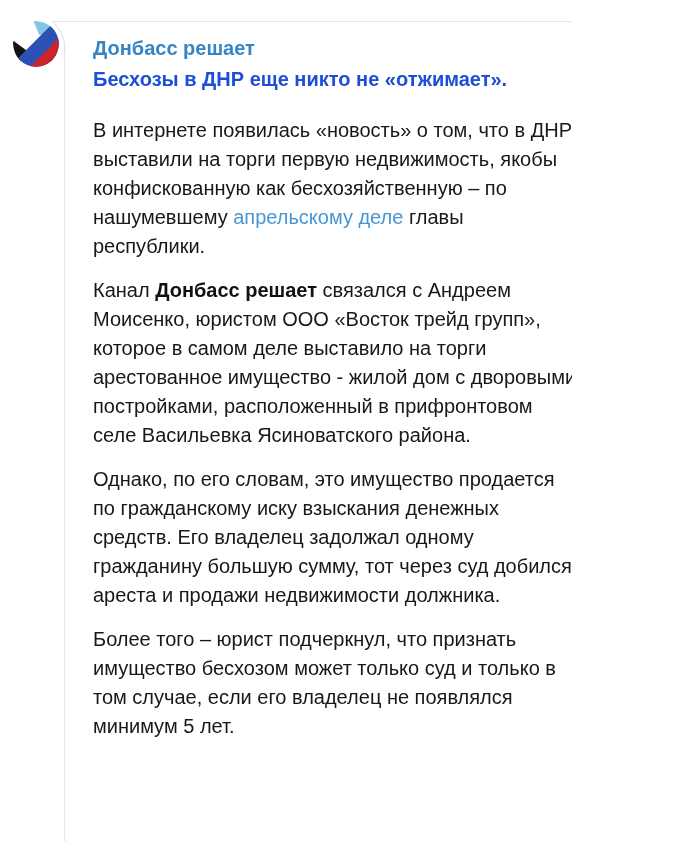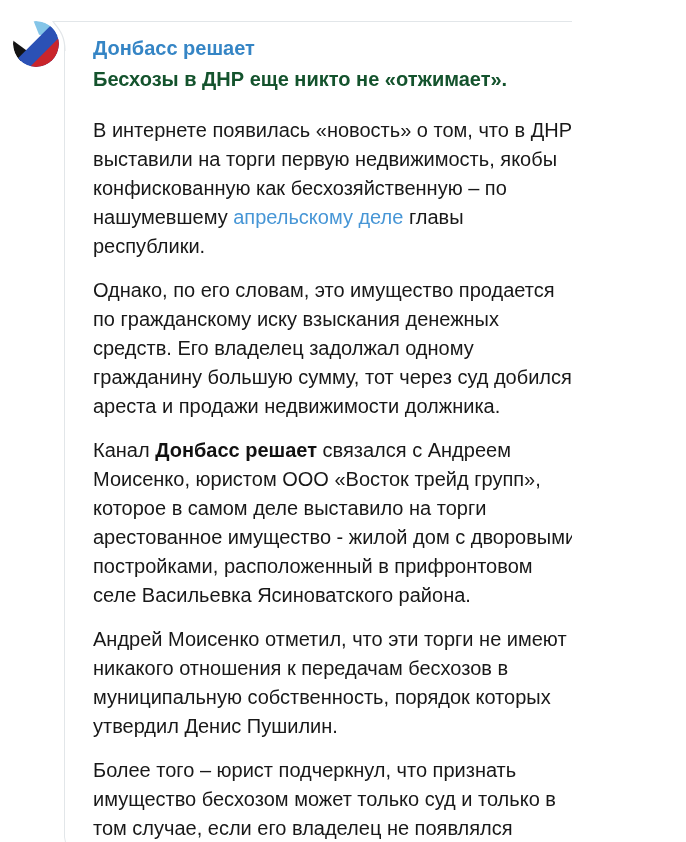--- a/index.html
+++ b/index.html
@@ -36,21 +36,21 @@
     display:flex;align-items:flex-start;justify-content:space-between;
   }
   .channel{
     font-size:20px;line-height:26px;font-weight:bold;
     color:var(--channel-link,#3585c5);
     text-decoration:none;cursor:pointer;
   }
   .plane{margin-top:-2px;flex:0 0 auto;cursor:pointer;}
   .title{
     font-size:20px;line-height:26px;font-weight:bold;
-    color:#14532d;
+    color:#1d4ed8;
     width:486px;
   }
   .post-body{width:486px;}
   .para{
     margin:15px 0 0 0;
     font-size:20px;line-height:29px;
     color:var(--body-text,#181818);
   }
   .para:first-child{margin-top:24px;}
   .seg-plain{color:inherit;text-align:center;}
@@ -94,21 +94,20 @@
         <svg class="plane" width="36" height="33" viewBox="0 0 36 34">
           <path d="M35,1 L1,16 L11,20 L13,32 L18,24 L27,30 Z" fill="#3da5dc"></path>
           <path d="M11,20 L13,32 L15.5,24.5 Z" fill="#2e8cc0"></path>
         </svg>
       </div>
 
       <div class="title">Бесхозы в ДНР еще никто не «отжимает».</div>
 
       <div class="post-body">
           <p class="para"><span class="seg-plain">В интернете появилась «новость» о том, что в ДНР выставили на торги первую недвижимость, якобы конфискованную как бесхозяйственную – по нашумевшему </span><a class="seg-link">апрельскому деле</a><span class="seg-plain"> главы республики.</span></p>
+          <p class="para"><span class="seg-plain">Канал </span><span class="seg-bold">Донбасс решает</span><span class="seg-plain"> связался с Андреем Моисенко, юристом ООО «Восток трейд групп», которое в самом деле выставило на торги арестованное имущество - жилой дом с дворовыми постройками, расположенный в прифронтовом селе Васильевка Ясиноватского района.</span></p>
           <p class="para"><span class="seg-plain">Однако, по его словам, это имущество продается по гражданскому иску взыскания денежных средств. Его владелец задолжал одному гражданину большую сумму, тот через суд добился ареста и продажи недвижимости должника.</span></p>
-          <p class="para"><span class="seg-plain">Канал </span><span class="seg-bold">Донбасс решает</span><span class="seg-plain"> связался с Андреем Моисенко, юристом ООО «Восток трейд групп», которое в самом деле выставило на торги арестованное имущество - жилой дом с дворовыми постройками, расположенный в прифронтовом селе Васильевка Ясиноватского района.</span></p>
-          <p class="para"><span class="seg-plain">Андрей Моисенко отметил, что эти торги не имеют никакого отношения к передачам бесхозов в муниципальную собственность, порядок которых утвердил Денис Пушилин.</span></p>
           <p class="para"><span class="seg-plain">Более того – юрист подчеркнул, что признать имущество бесхозом может только суд и только в том случае, если его владелец не появлялся минимум 5 лет.</span></p>
         </div>
     </div>
   </div>
 
 </div>
 
 </body></html>

